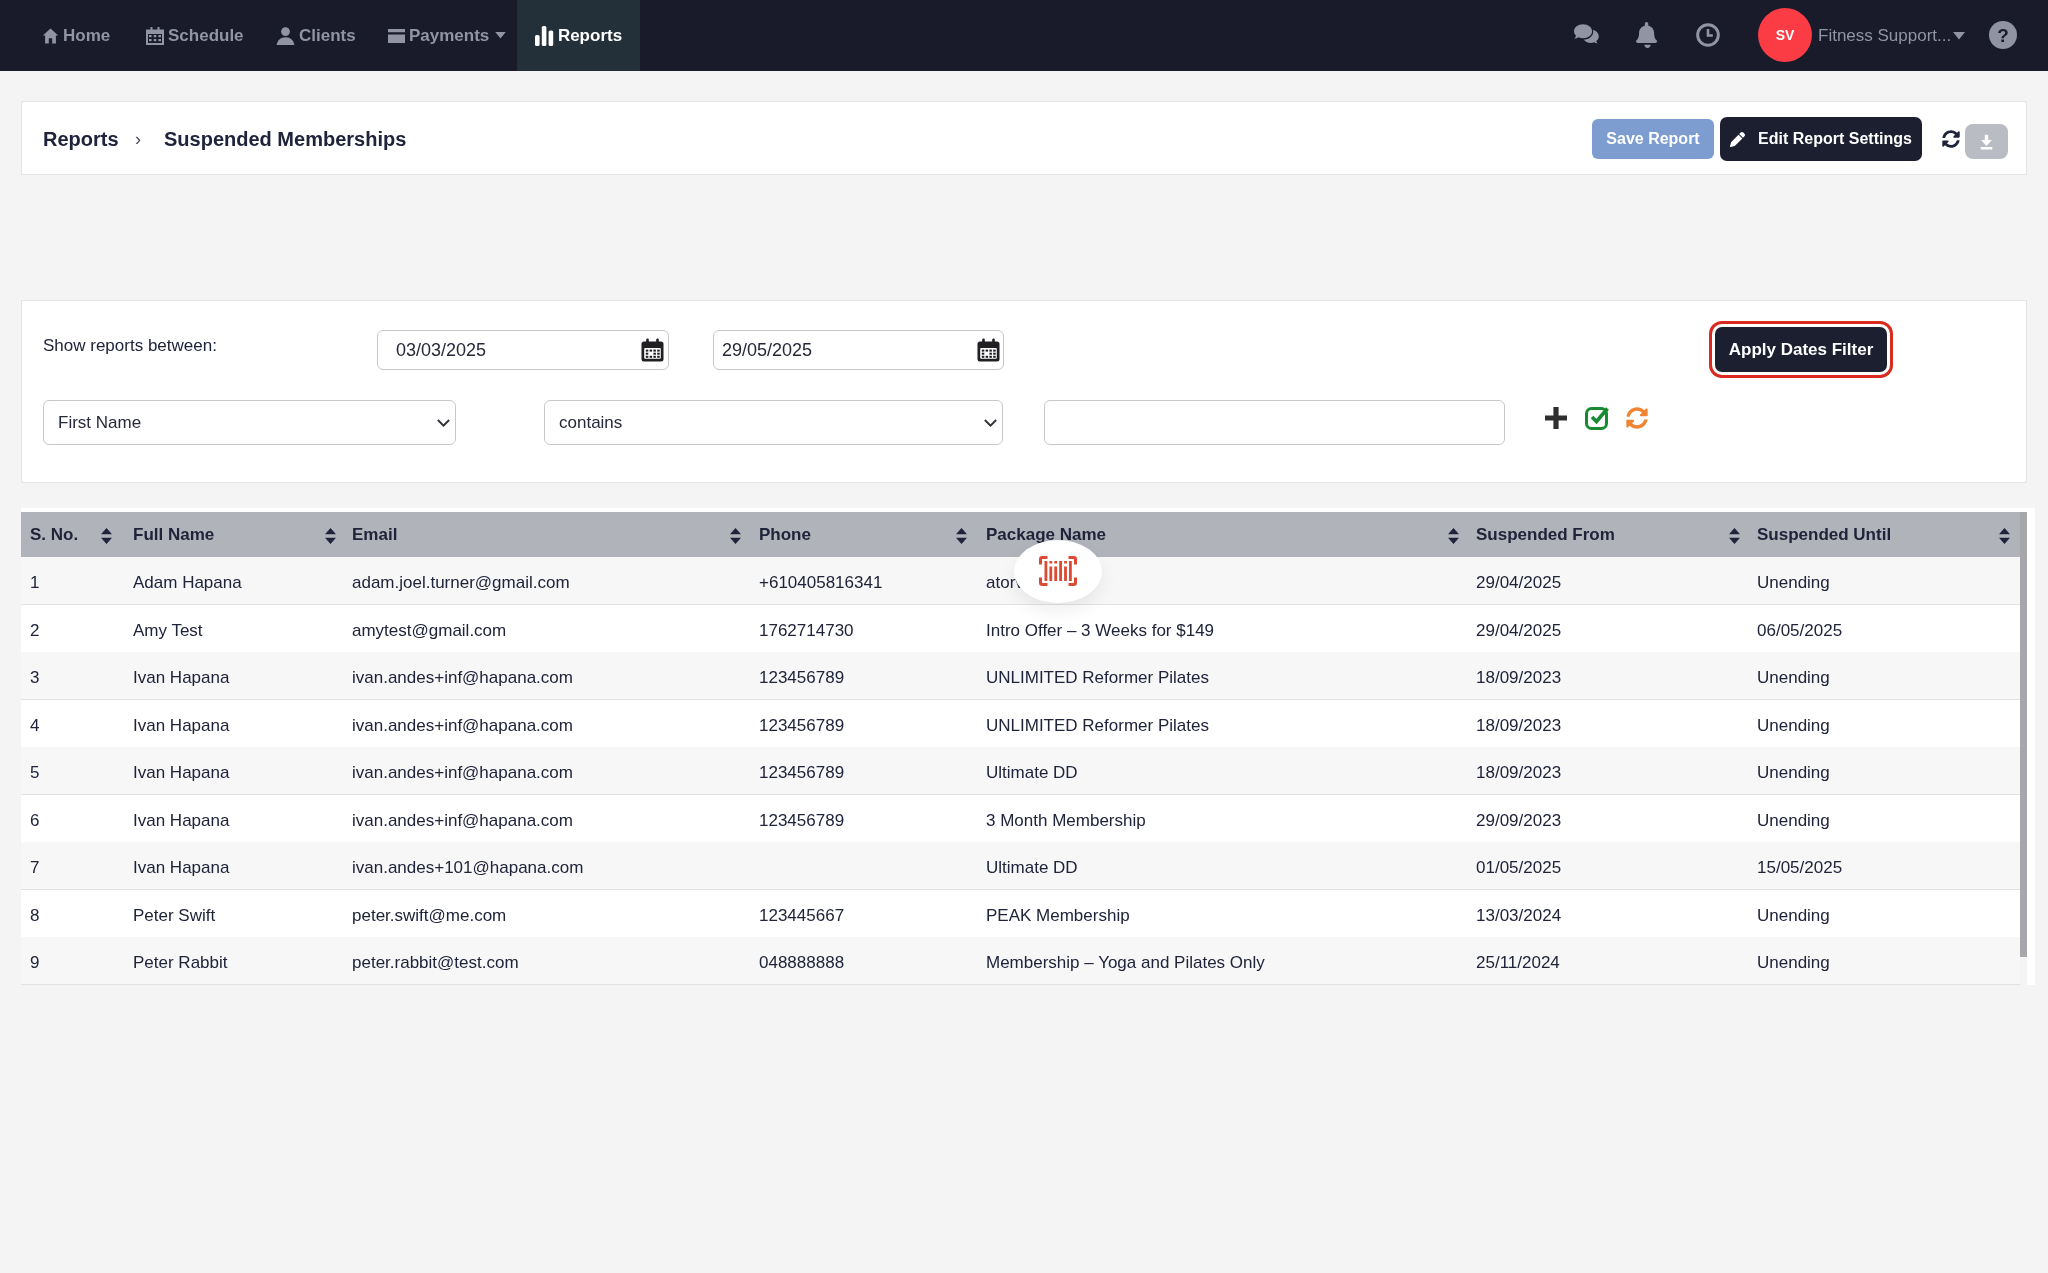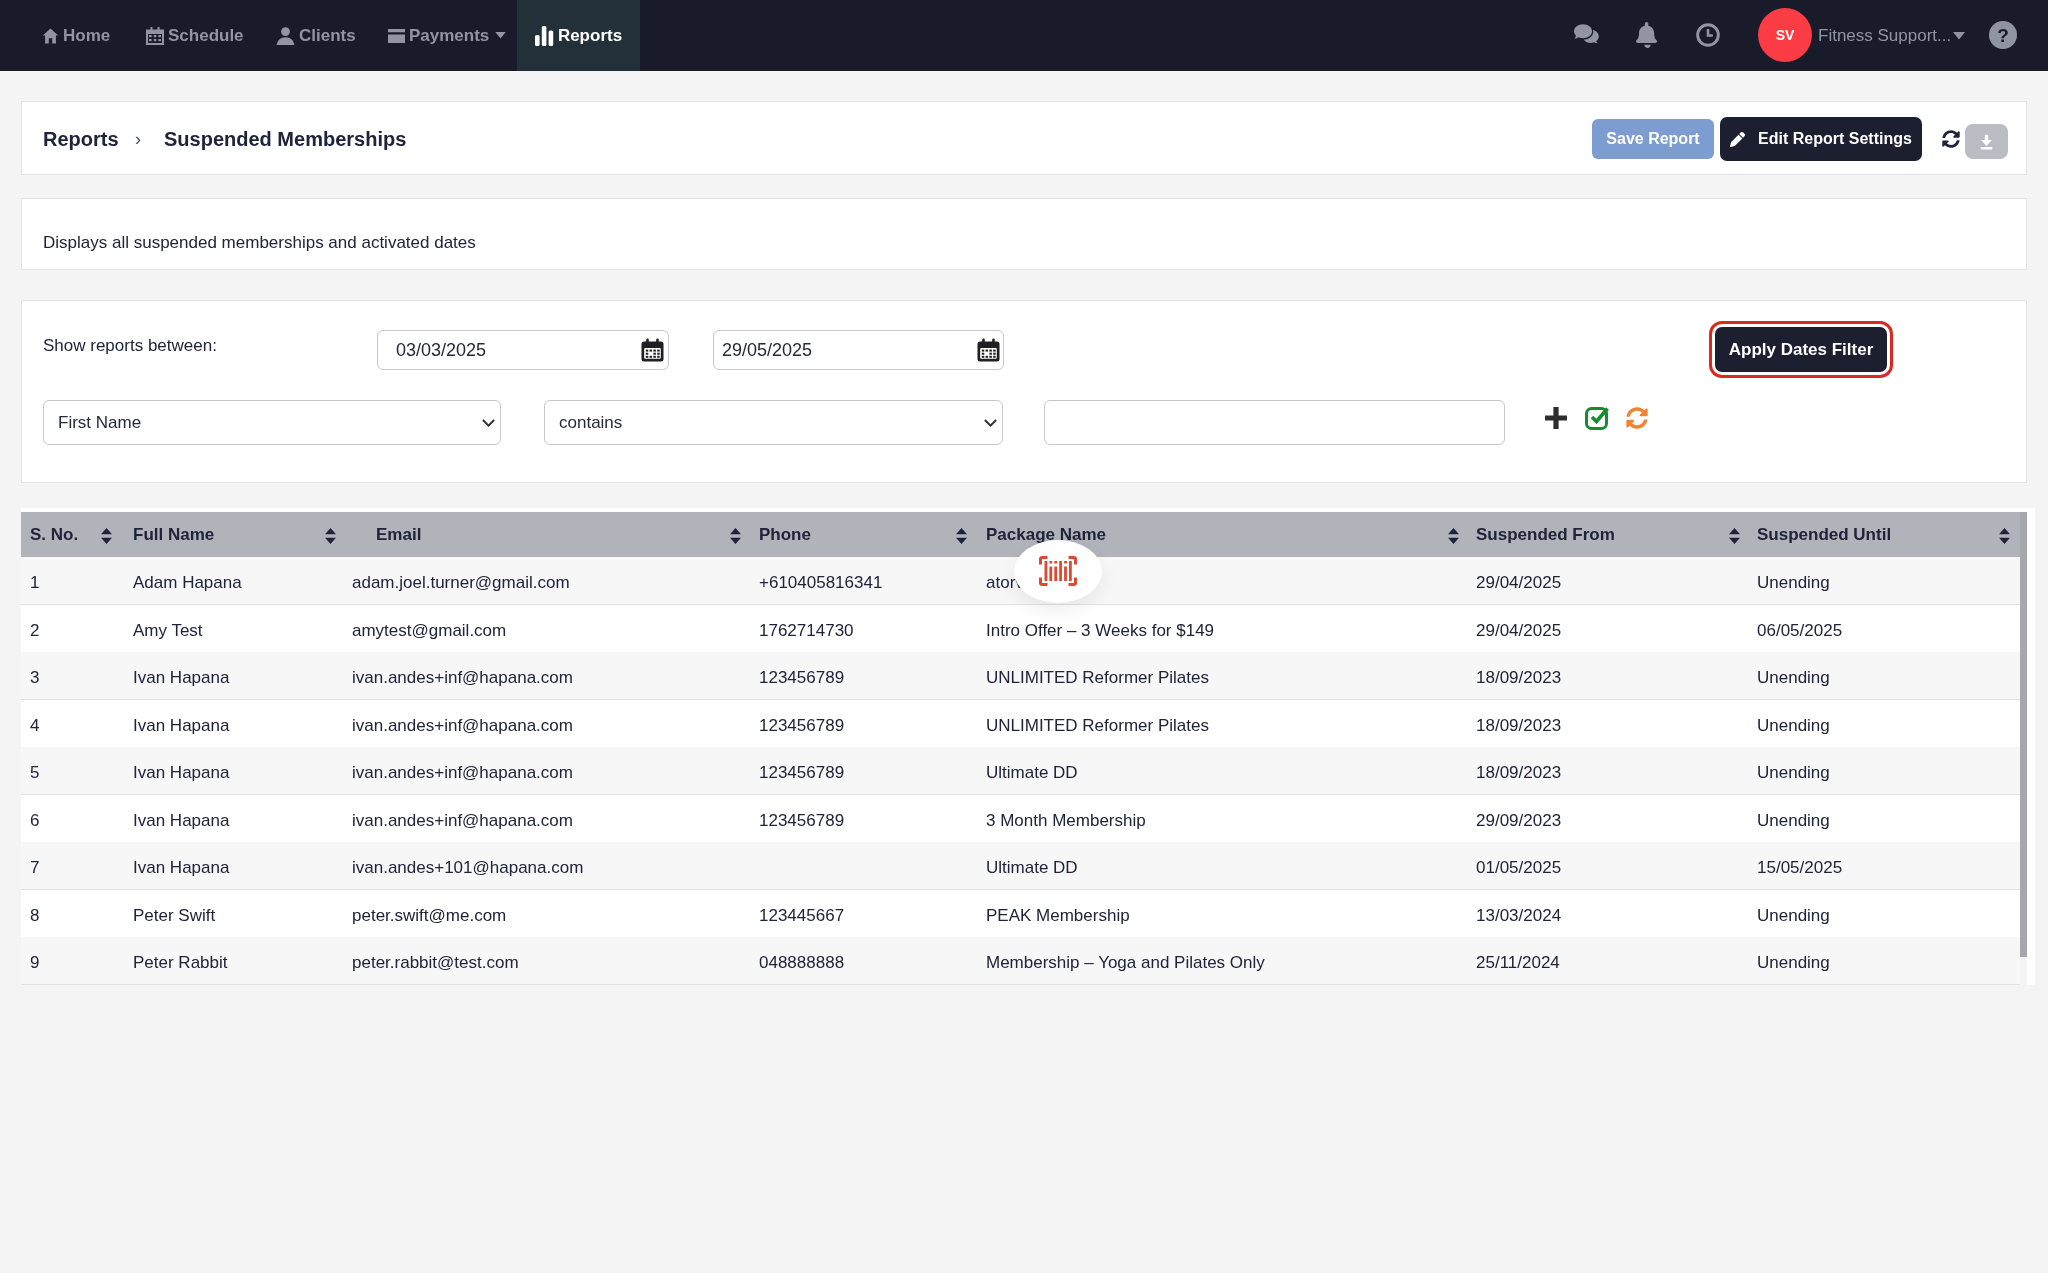--- a/index.html
+++ b/index.html
@@ -108,23 +108,20 @@
         <path d="M370.7 133.3C339.5 104 298 88 255.8 88c-77.5 .1-144.3 53.2-162.8 126.9-1.3 5.4-6.1 9.2-11.7 9.2H24.1c-7.5 0-13.2-6.8-11.8-14.2C33.9 94.9 134.8 8 256 8c66.4 0 126.8 26.1 171.3 68.7L463 41c15.1-15.1 41-4.4 41 17v134.9c0 13.3-10.7 24-24 24H345.1c-21.4 0-32.1-25.9-17-41l42.6-42.6zM32 296h134.9c21.4 0 32.1 25.9 17 41l-42.6 42.6c31.2 29.3 72.7 45.3 114.9 45.3 77.4-.1 144.3-53.1 162.8-126.8 1.3-5.4 6.1-9.2 11.7-9.2h57.3c7.5 0 13.2 6.8 11.8 14.2C478.1 417.1 377.2 504 256 504c-66.4 0-126.8-26.1-171.3-68.7L49 471c-15.1 15.1-41 4.4-41-17V320c0-13.3 10.7-24 24-24z"></path>
       </svg>
   <div class="btn" style="left:1943px; top:22px; width:43px; height:35px; background:#b9bcc2; border-radius:8px;">
     <svg width="17" height="16" viewBox="0 0 16 16" fill="#fff">
           <rect x="6.3" y="0.8" width="3.4" height="5.8"></rect>
           <path d="M2.6 6 H13.4 L8 12 Z"></path>
           <rect x="2.2" y="13" width="11.6" height="2.5"></rect>
         </svg>
   </div>
 </div>
-<div class="card" id="desc" style="left:21px; top:198px; width:2006px; height:72px;">
-  <span class="abs" style="left:21px; top:8px; height:72px; display:flex; align-items:center; font-size:17px; color:#20243a;">Displays all suspended memberships and activated dates</span>
-</div>
 <div class="card" id="filter" style="left:21px; top:300px; width:2006px; height:183px;">
   <span class="abs" style="left:21px; top:25px; height:40px; display:flex; align-items:center; font-size:17px; color:#20243a;">Show reports between:</span>
   <div class="sel" style="left:355px; top:29px; width:292px; height:40px; border-radius:6px; padding-left:18px; font-size:18px;">03/03/2025</div>
   <svg class="abs" style="left:619px; top:37px;" width="23" height="24" viewBox="0 0 23 24">
         <rect x="5.2" y="0.5" width="2.6" height="6" rx="1.2" fill="#1f1f24"></rect>
         <rect x="15.2" y="0.5" width="2.6" height="6" rx="1.2" fill="#1f1f24"></rect>
         <rect x="0.5" y="3.5" width="22" height="20" rx="2.5" fill="#1f1f24"></rect>
         <rect x="3.2" y="10" width="16.6" height="10.8" rx="1" fill="#fff"></rect>
         <g fill="#1f1f24">
           <rect x="4.8" y="11.6" width="2.5" height="2"></rect>
@@ -154,21 +151,21 @@
           <rect x="4.8" y="14.7" width="2.5" height="2"></rect>
           <rect x="12.4" y="14.7" width="2.5" height="2"></rect>
           <rect x="16.2" y="14.7" width="2.5" height="2"></rect>
           <rect x="4.8" y="17.8" width="2.5" height="2"></rect>
           <rect x="8.6" y="17.8" width="2.5" height="2"></rect>
           <rect x="12.4" y="17.8" width="2.5" height="2"></rect>
           <rect x="16.2" y="17.8" width="2.5" height="2"></rect>
         </g>
       </svg>
   <div class="btn" style="left:1693px; top:26px; width:172px; height:45px; background:#1b1f30; border-radius:7px; font-size:17px; box-shadow:0 0 0 3px #fff, 0 0 0 6px #da291f;">Apply Dates Filter</div>
-  <div class="sel" style="left:21px; top:99px; width:458px; height:45px;">First Name
+  <div class="sel" style="left:21px; top:99px; width:413px; height:45px;">First Name
     <svg class="abs" style="right:5px; top:18px;" width="13" height="8" viewBox="0 0 15 9" fill="none" stroke="#33343a" stroke-width="2.3">
           <path d="M1 1 L7.5 7.5 L14 1"></path>
         </svg>
   </div>
   <div class="sel" style="left:522px; top:99px; width:459px; height:45px;">contains
     <svg class="abs" style="right:5px; top:18px;" width="13" height="8" viewBox="0 0 15 9" fill="none" stroke="#33343a" stroke-width="2.3">
           <path d="M1 1 L7.5 7.5 L14 1"></path>
         </svg>
   </div>
   <div class="sel" style="left:1022px; top:99px; width:461px; height:45px;"></div>
@@ -180,21 +177,21 @@
         <path d="M7 12 L11.5 16.5 L22.5 3.5" fill="none" stroke="#178a32" stroke-width="3.6"></path>
       </svg>
   <svg class="abs" style="left:1604px; top:106px;" width="22" height="22" viewBox="0 0 512 512" fill="#ef8432">
         <path d="M370.7 133.3C339.5 104 298 88 255.8 88c-77.5 .1-144.3 53.2-162.8 126.9-1.3 5.4-6.1 9.2-11.7 9.2H24.1c-7.5 0-13.2-6.8-11.8-14.2C33.9 94.9 134.8 8 256 8c66.4 0 126.8 26.1 171.3 68.7L463 41c15.1-15.1 41-4.4 41 17v134.9c0 13.3-10.7 24-24 24H345.1c-21.4 0-32.1-25.9-17-41l42.6-42.6zM32 296h134.9c21.4 0 32.1 25.9 17 41l-42.6 42.6c31.2 29.3 72.7 45.3 114.9 45.3 77.4-.1 144.3-53.1 162.8-126.8 1.3-5.4 6.1-9.2 11.7-9.2h57.3c7.5 0 13.2 6.8 11.8 14.2C478.1 417.1 377.2 504 256 504c-66.4 0-126.8-26.1-171.3-68.7L49 471c-15.1 15.1-41 4.4-41-17V320c0-13.3 10.7-24 24-24z"></path>
       </svg>
 </div>
 <div class="abs" style="left:21px; top:508px; width:2014px; height:4px; background:#fff;"></div>
 <div id="thead">
 <div class="th" style="left:9px;">S. No.</div>
 <div class="th" style="left:112px;">Full Name</div>
-<div class="th" style="left:331px;margin-left:24px;">Email</div>
+<div class="th" style="left:331px;">Email</div>
 <div class="th" style="left:738px;">Phone</div>
 <div class="th" style="left:965px;">Package Name</div>
 <div class="th" style="left:1455px;">Suspended From</div>
 <div class="th" style="left:1736px;">Suspended Until</div>
 </div>
 <svg class="sort" style="left:101px;" width="11" height="16" viewBox="0 0 11 16" fill="#20243a">
       <path d="M0 6.2 L5.5 0 L11 6.2 Z M0 9.8 L11 9.8 L5.5 16 Z"></path>
     </svg>
 <svg class="sort" style="left:324.5px;" width="11" height="16" viewBox="0 0 11 16" fill="#20243a">
       <path d="M0 6.2 L5.5 0 L11 6.2 Z M0 9.8 L11 9.8 L5.5 16 Z"></path>

